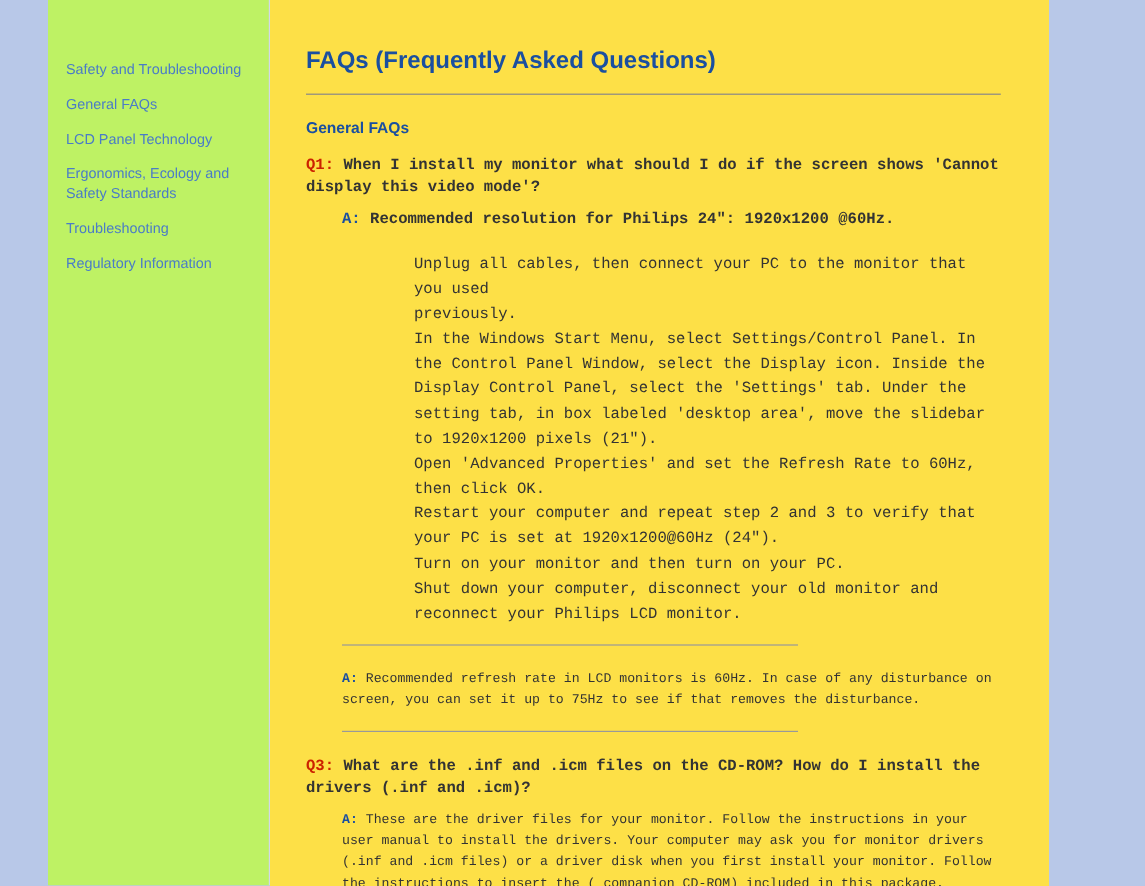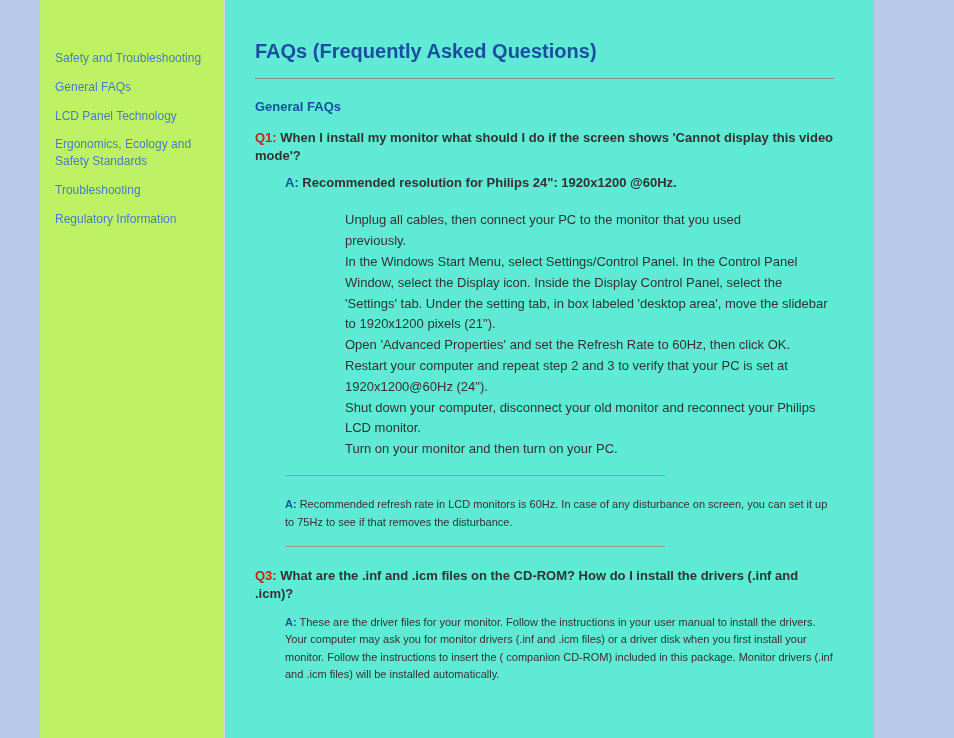--- a/index.html
+++ b/index.html
@@ -31,21 +31,21 @@
       display: block;
       color: #4a7cc7;
       text-decoration: none;
       font-size: 12px;
       margin-bottom: 12px;
       line-height: 1.4;
     }
 
     .main-content {
       flex: 1;
-      background: #5eead4;
+      background: #fde047;
       padding: 40px 40px 53px 30px;
       overflow-y: auto;
     }
 
     .right-accent {
       width: 80px;
       background: #b8c8e8;
       flex-shrink: 0;
     }
 
@@ -64,20 +64,21 @@
 
     .section-title {
       color: #1a4fa0;
       font-size: 13px;
       font-weight: bold;
       margin-bottom: 15px;
     }
 
     .qa-block {
       margin-bottom: 20px;
+      font-family: Liberation Mono, monospace;
     }
 
     .question {
       font-size: 13px;
       font-weight: bold;
       color: #333;
       margin-bottom: 10px;
       line-height: 1.4;
     }
 
@@ -152,22 +153,22 @@
     <div class="answer-indent">
       <p class="answer-main">
         <span class="a-label">A:</span>
         <span> <span>Recommended resolution for Philips 24": 1920x1200 @60Hz.</span></span>
       </p>
       <div class="answer-steps">
         <p>Unplug all cables, then connect your PC to the monitor that you used<br>previously.</p>
         <p>In the Windows Start Menu, select Settings/Control Panel. In the Control Panel Window, select the Display icon. Inside the Display Control Panel, select the 'Settings' tab. Under the setting tab, in box labeled 'desktop area', move the slidebar to 1920x1200 pixels (21").</p>
         <p>Open 'Advanced Properties' and set the Refresh Rate to 60Hz, then click OK.</p>
         <p>Restart your computer and repeat step 2 and 3 to verify that your PC is set at 1920x1200@60Hz (24").</p>
+        <p>Turn on your monitor and then turn on your PC.</p>
         <p>Shut down your computer, disconnect your old monitor and reconnect your Philips LCD monitor.</p>
-        <p>Turn on your monitor and then turn on your PC.</p>
       </div>
     </div>
     <hr class="qa-divider">
   </div>
 
   <div class="qa-block">
     <p class="answer-inline">
       <span class="a-label">A:</span>
       <span>Recommended refresh rate in LCD monitors is 60Hz. In case of any disturbance on screen, you can set it up to 75Hz to see if that removes the disturbance.</span>
     </p>

